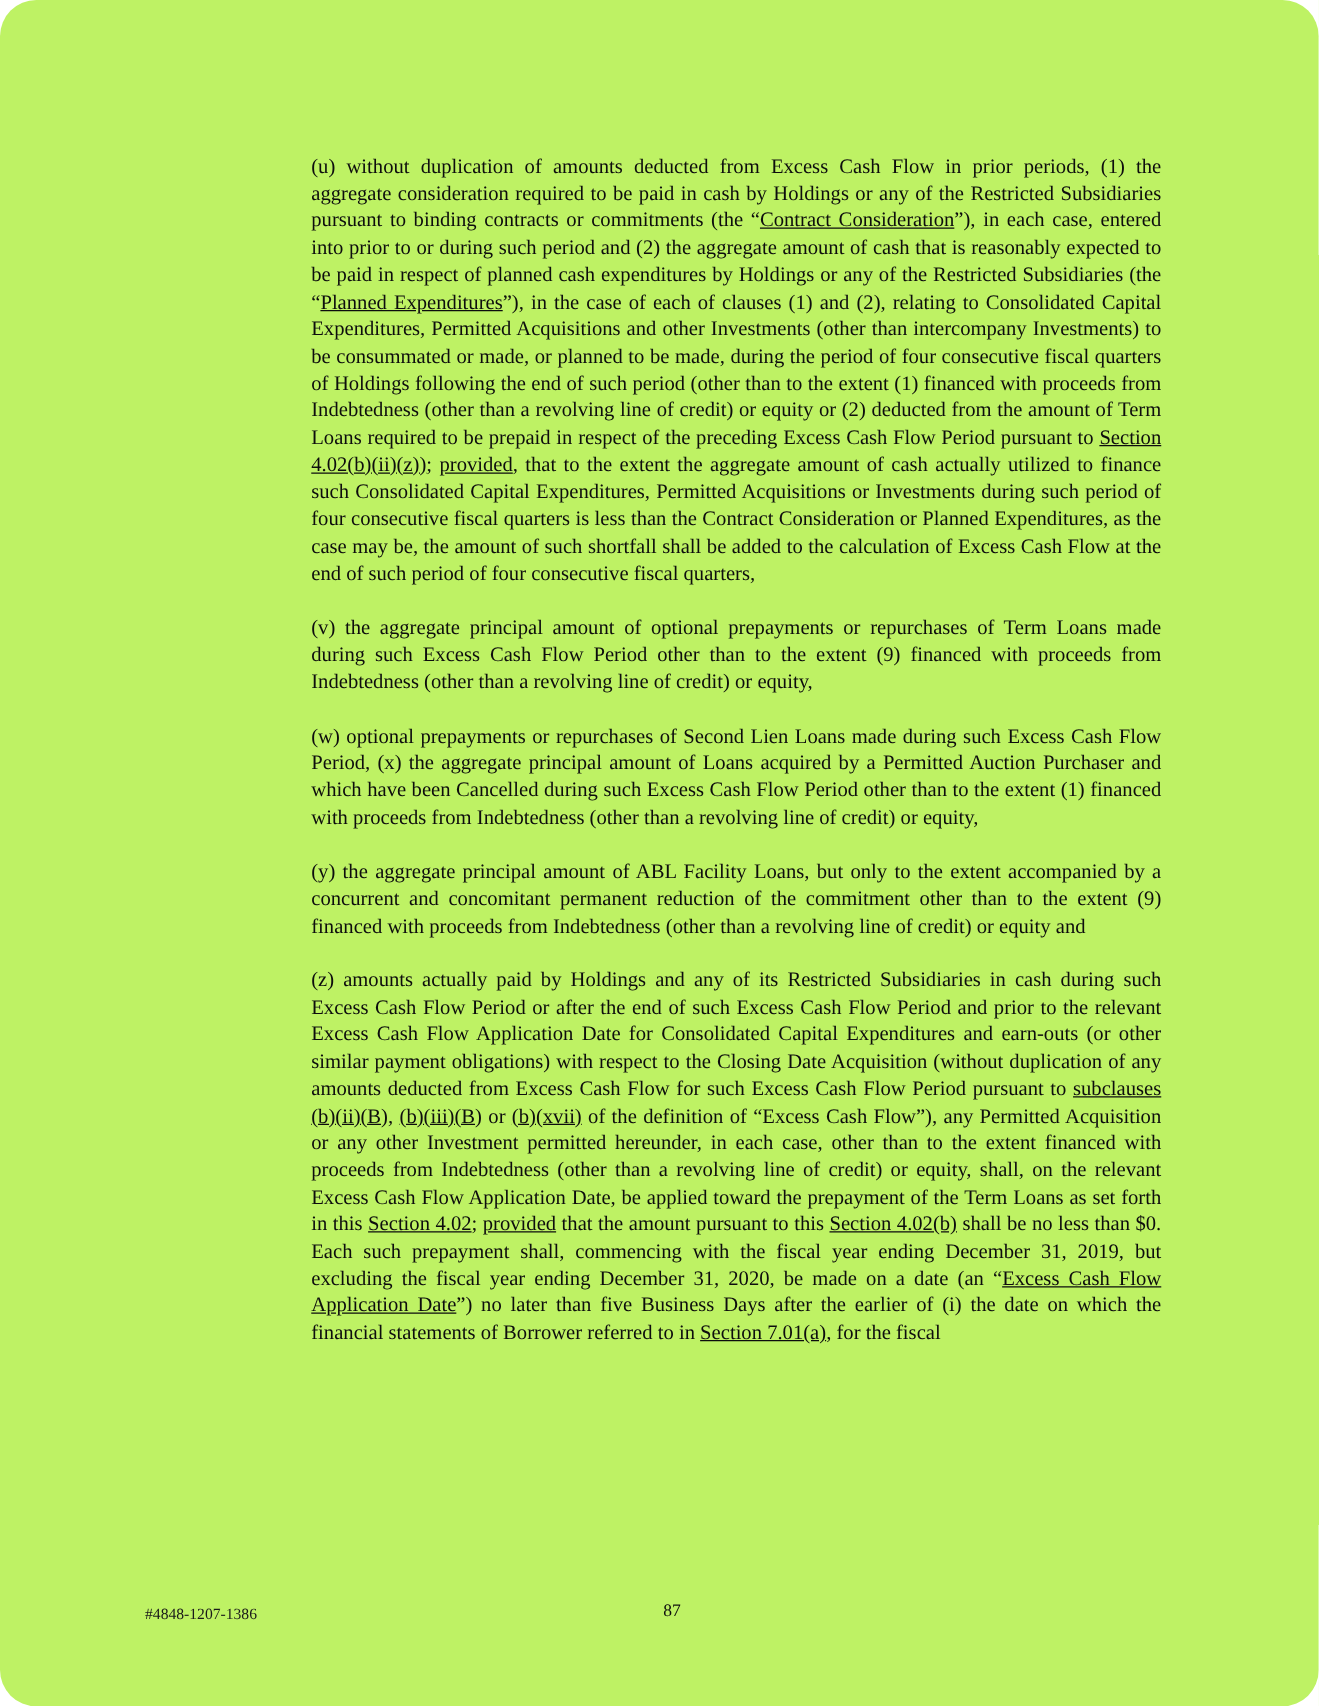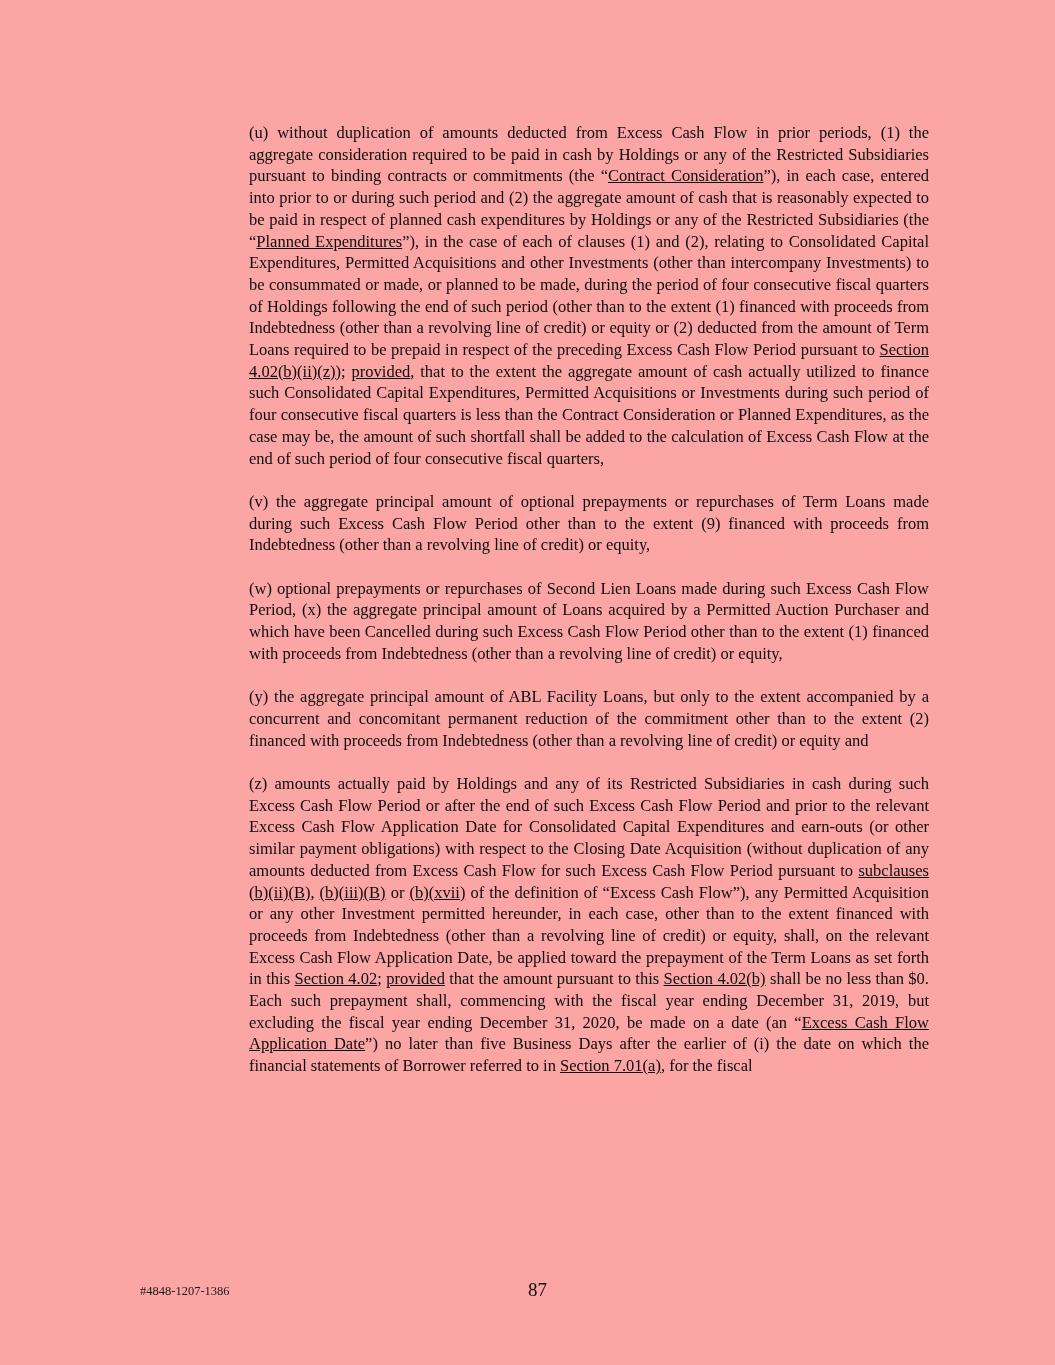--- a/index.html
+++ b/index.html
@@ -4,66 +4,67 @@
 <style>
   html, body {
     margin: 0;
     padding: 0;
     background: #ffffff;
   }
   .page {
     position: relative;
     width: 1055px;
     height: 1365px;
-    background: #fca5a5;
+    background: #bef264;
     color: #0d0d0d;
     font-family: "Liberation Serif", serif;
     overflow: hidden;
+    border-radius: 29px;
   }
   .doc-body {
     position: absolute;
     left: 249px;
     top: 122px;
     width: 680px;
     font-size: 16.5px;
     line-height: 21.7px;
     text-align: justify;
   }
   .para {
     margin: 0 0 21.7px 0;
   }
   .u {
     text-decoration: underline;
   }
   .footer-doc-id {
     position: absolute;
-    left: 140px;
+    left: 116px;
     top: 1284px;
     font-size: 12.5px;
     line-height: 15px;
     color: #1a1a1a;
   }
   .page-number {
     position: absolute;
     left: 0;
     right: 0;
     top: 1279px;
     text-align: center;
-    font-size: 19px;
+    font-size: 14px;
     line-height: 21px;
     color: #0d0d0d;
     margin-left: 20px;
   }
 </style>
 </head>
 <body>
 
 <div class="page">
   <div class="doc-body">
       <p class="para"><span>(u) without duplication of amounts deducted from Excess Cash Flow in prior periods, (1) the aggregate consideration required to be paid in cash by Holdings or any of the Restricted Subsidiaries pursuant to binding contracts or commitments (the “</span><span class="u">Contract Consideration</span><span>”), in each case, entered into prior to or during such period and (2) the aggregate amount of cash that is reasonably expected to be paid in respect of planned cash expenditures by Holdings or any of the Restricted Subsidiaries (the “</span><span class="u">Planned Expenditures</span><span>”), in the case of each of clauses (1) and (2), relating to Consolidated Capital Expenditures, Permitted Acquisitions and other Investments (other than intercompany Investments) to be consummated or made, or planned to be made, during the period of four consecutive fiscal quarters of Holdings following the end of such period (other than to the extent (1) financed with proceeds from Indebtedness (other than a revolving line of credit) or equity or (2) deducted from the amount of Term Loans required to be prepaid in respect of the preceding Excess Cash Flow Period pursuant to </span><span class="u">Section 4.02(b)(ii)(z))</span><span>; </span><span class="u">provided</span><span>, that to the extent the aggregate amount of cash actually utilized to finance such Consolidated Capital Expenditures, Permitted Acquisitions or Investments during such period of four consecutive fiscal quarters is less than the Contract Consideration or Planned Expenditures, as the case may be, the amount of such shortfall shall be added to the calculation of Excess Cash Flow at the end of such period of four consecutive fiscal quarters,</span></p>
       <p class="para"><span>(v) the aggregate principal amount of optional prepayments or repurchases of Term Loans made during such Excess Cash Flow Period other than to the extent (9) financed with proceeds from Indebtedness (other than a revolving line of credit) or equity,</span></p>
       <p class="para"><span>(w) optional prepayments or repurchases of Second Lien Loans made during such Excess Cash Flow Period, (x) the aggregate principal amount of Loans acquired by a Permitted Auction Purchaser and which have been Cancelled during such Excess Cash Flow Period other than to the extent (1) financed with proceeds from Indebtedness (other than a revolving line of credit) or equity,</span></p>
-      <p class="para"><span>(y) the aggregate principal amount of ABL Facility Loans, but only to the extent accompanied by a concurrent and concomitant permanent reduction of the commitment other than to the extent (2) financed with proceeds from Indebtedness (other than a revolving line of credit) or equity and</span></p>
+      <p class="para"><span>(y) the aggregate principal amount of ABL Facility Loans, but only to the extent accompanied by a concurrent and concomitant permanent reduction of the commitment other than to the extent (9) financed with proceeds from Indebtedness (other than a revolving line of credit) or equity and</span></p>
       <p class="para"><span>(z) amounts actually paid by Holdings and any of its Restricted Subsidiaries in cash during such Excess Cash Flow Period or after the end of such Excess Cash Flow Period and prior to the relevant Excess Cash Flow Application Date for Consolidated Capital Expenditures and earn-outs (or other similar payment obligations) with respect to the Closing Date Acquisition (without duplication of any amounts deducted from Excess Cash Flow for such Excess Cash Flow Period pursuant to </span><span class="u">subclauses (b)(ii)(B)</span><span>, </span><span class="u">(b)(iii)(B)</span><span> or </span><span class="u">(b)(xvii)</span><span> of the definition of “Excess Cash Flow”), any Permitted Acquisition or any other Investment permitted hereunder, in each case, other than to the extent financed with proceeds from Indebtedness (other than a revolving line of credit) or equity, shall, on the relevant Excess Cash Flow Application Date, be applied toward the prepayment of the Term Loans as set forth in this </span><span class="u">Section 4.02</span><span>; </span><span class="u">provided</span><span> that the amount pursuant to this </span><span class="u">Section 4.02(b)</span><span> shall be no less than $0.  Each such prepayment shall, commencing with the fiscal year ending December 31, 2019, but excluding the fiscal year ending December 31, 2020, be made on a date (an “</span><span class="u">Excess Cash Flow Application Date</span><span>”) no later than five Business Days after the earlier of (i) the date on which the financial statements of Borrower referred to in </span><span class="u">Section 7.01(a)</span><span>, for the fiscal</span></p>
     </div>
   <div class="footer-doc-id">#4848-1207-1386</div>
   <div class="page-number">87</div>
 </div>
 
 </body></html>

